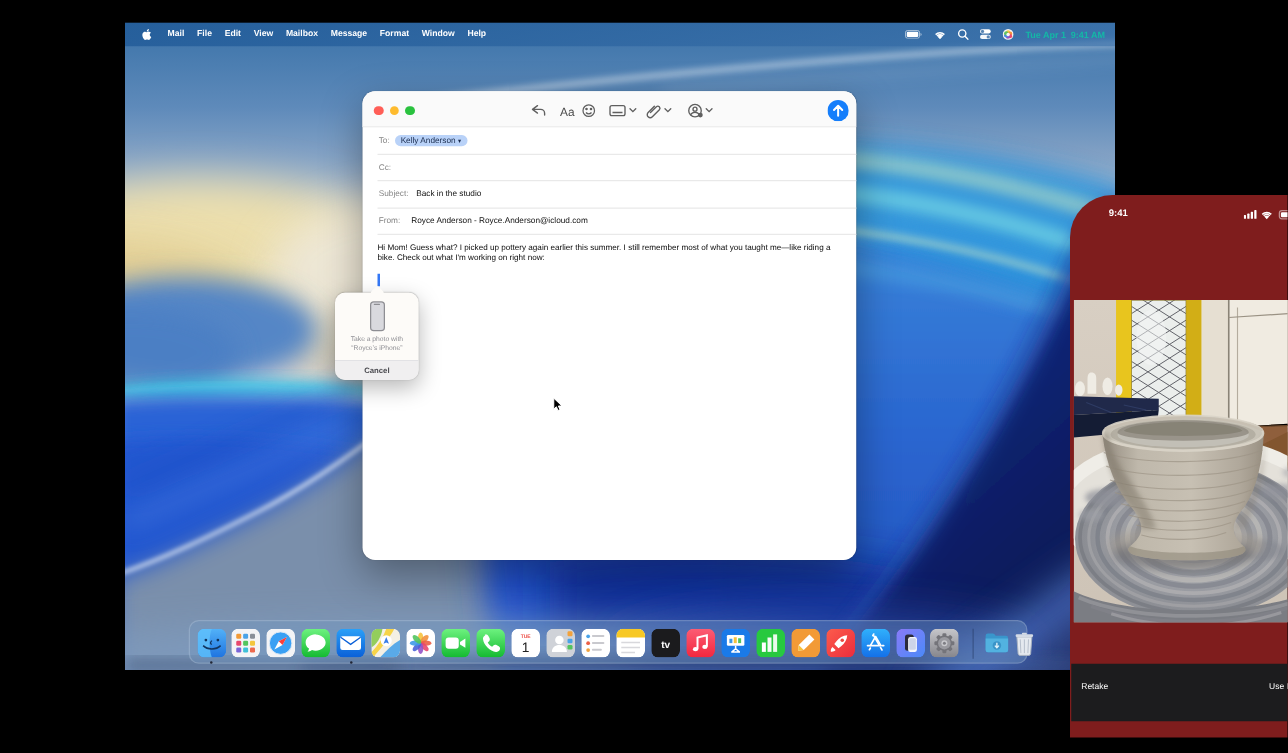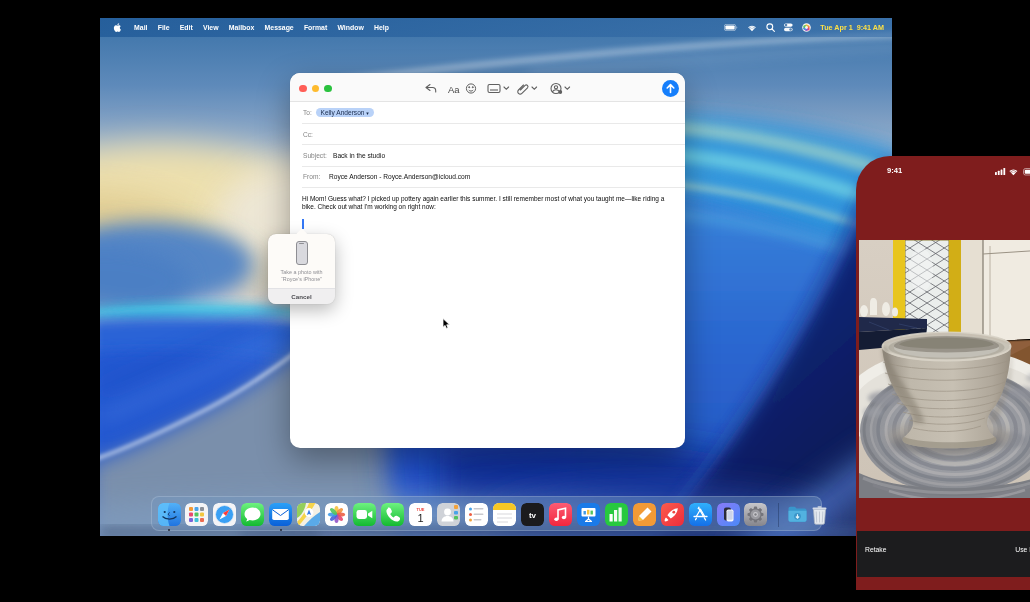--- a/index.html
+++ b/index.html
@@ -5,21 +5,21 @@
   html,body{margin:0;padding:0;background:#000;width:1030px;height:602px;overflow:hidden;}
   *{box-sizing:border-box;font-family:"Liberation Sans",sans-serif;}
   #stage{position:relative;width:1030px;height:602px;background:#000;}
   #desktop{position:absolute;left:100px;top:18px;width:792px;height:518px;overflow:hidden;}
   #wall{position:absolute;left:0;top:0;}
   
   #menubar{position:absolute;left:0;top:0;width:792px;height:19px;
     background:linear-gradient(90deg,rgba(32,90,152,.8),rgba(58,112,170,.62));
     display:flex;align-items:center;color:#fff;font-size:6.9px;font-weight:700;}
   #menubar .it{margin:0 5.1px;white-space:nowrap;}
-  #mbright{position:absolute;right:8px;top:0;height:19px;display:flex;align-items:center;color:#fde047;justify-content:space-between;}
+  #mbright{position:absolute;right:8px;top:0;height:19px;display:flex;align-items:center;color:#14b8a6;justify-content:space-between;}
   #mbright .ic{margin:0 4.5px;display:flex;align-items:center;}
   #mbright .txt{font-size:7.2px;font-weight:600;margin-left:5px;}
   
   #mailwin{position:absolute;left:190px;top:55px;width:395px;height:375px;background:#fff;
     border-radius:10px;box-shadow:0 12px 32px rgba(0,0,0,.35), 0 0 1px rgba(0,0,0,.2);}
   #mailhead{position:absolute;left:0;top:0;width:100%;height:28.5px;background:#fafafa;
     border-radius:10px 10px 0 0;border-bottom:1px solid #e4e4e4;}
   .tl{position:absolute;top:11.6px;width:7.8px;height:7.8px;border-radius:50%;}
   .row-sep{position:absolute;left:12px;right:0;height:1px;background:#e9e9e9;}
   .flabel{position:absolute;left:13px;color:#848484;font-size:6.6px;}

